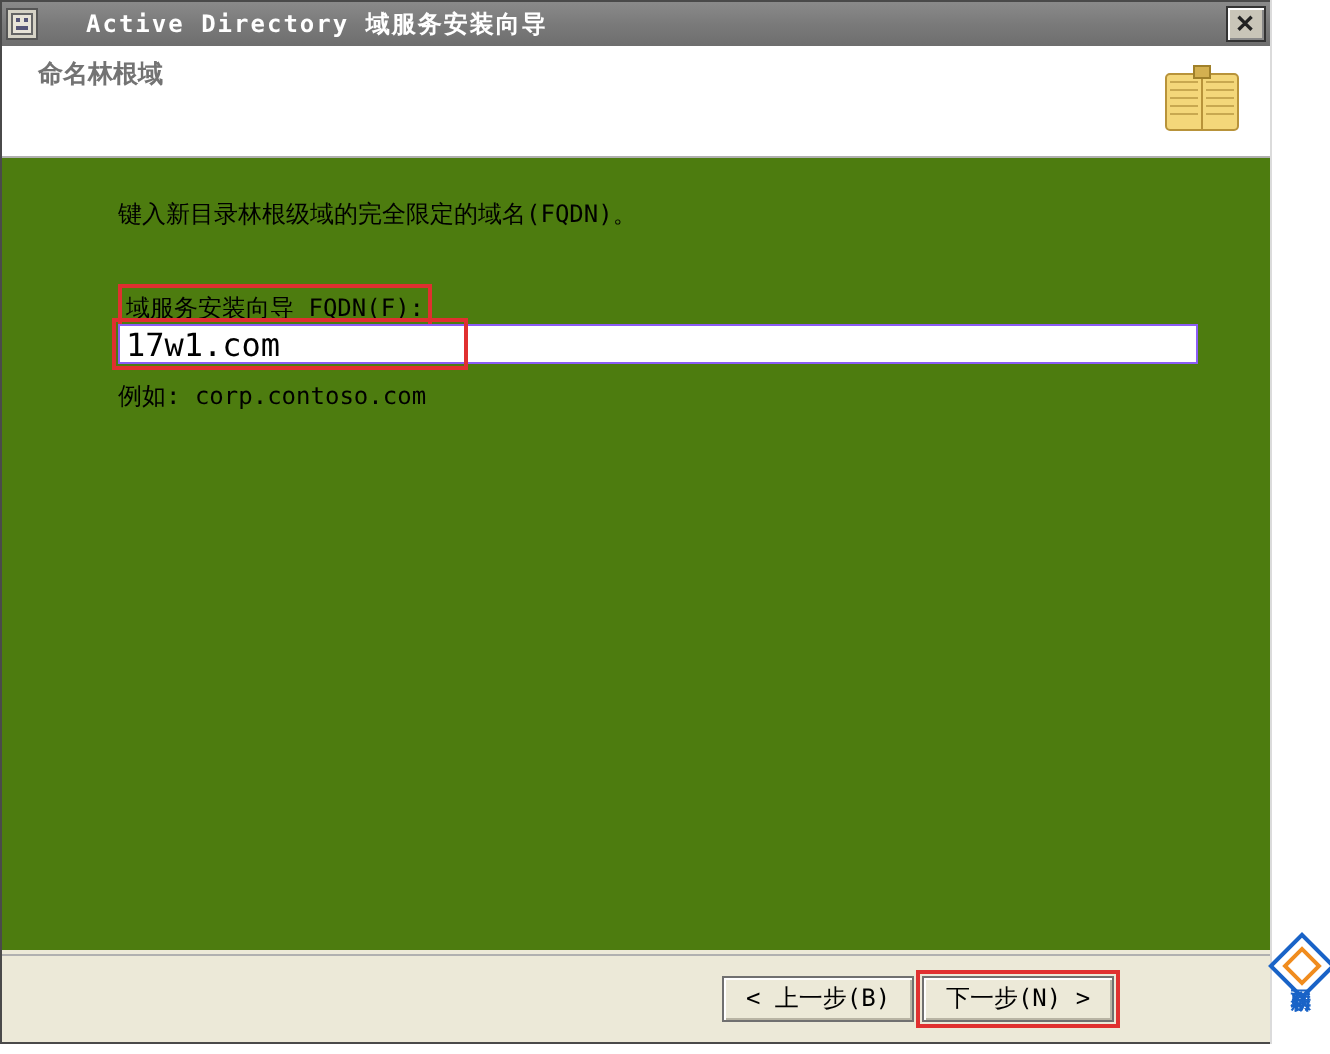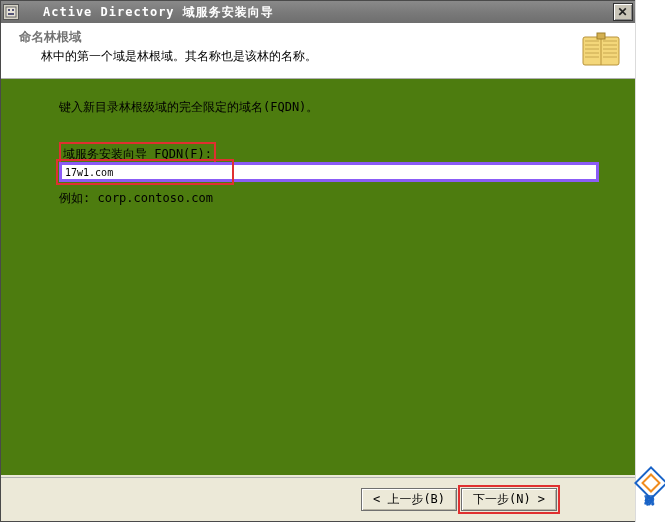--- a/index.html
+++ b/index.html
@@ -105,24 +105,24 @@
   }
   .field-label { margin-bottom: 0; }
   .input-row {
     display: flex;
     align-items: stretch;
     margin-top: 0;
   }
   .fqdn-input {
     width: 540px;
     height: 20px;
-    border: 3px solid #8b5cf6;
+    border: 1px solid #8b5cf6;
     background: #fff;
     font-family: "SimSun", monospace;
-    font-size: 10px;
+    font-size: 16px;
     padding: 1px 3px;
     outline: none;
   }
   .input-wrap {
     width:540px;
     position:relative;
   }
   .hl-overlay{
     position:absolute;
     left:-3px;
@@ -219,21 +219,20 @@
           <rect x="7" y="3" width="2" height="2" fill="#557"></rect>
           <rect x="3" y="7" width="6" height="2" fill="#557"></rect>
         </svg>
     </span>
     <span class="titlebar-text">Active Directory 域服务安装向导</span>
     <span class="close-btn">✕</span>
   </div>
 
   <div class="header">
     <div class="header-title">命名林根域</div>
-    <div class="header-desc">林中的第一个域是林根域。其名称也是该林的名称。</div>
     <div class="header-icon">
       <svg width="44" height="40" viewBox="0 0 44 40">
         <rect x="4" y="6" width="36" height="28" rx="2" fill="#f4d77a" stroke="#b8933a"></rect>
         <path d="M22 6 L22 34" stroke="#b8933a" stroke-width="1"></path>
         <path d="M6 10 H20 M6 14 H20 M6 18 H20 M6 22 H20 M6 26 H20" stroke="#c8a850" stroke-width="1"></path>
         <path d="M24 10 H38 M24 14 H38 M24 18 H38 M24 22 H38 M24 26 H38" stroke="#c8a850" stroke-width="1"></path>
         <rect x="18" y="2" width="8" height="6" fill="#d4b050" stroke="#a0802a"></rect>
       </svg>
     </div>
   </div>

